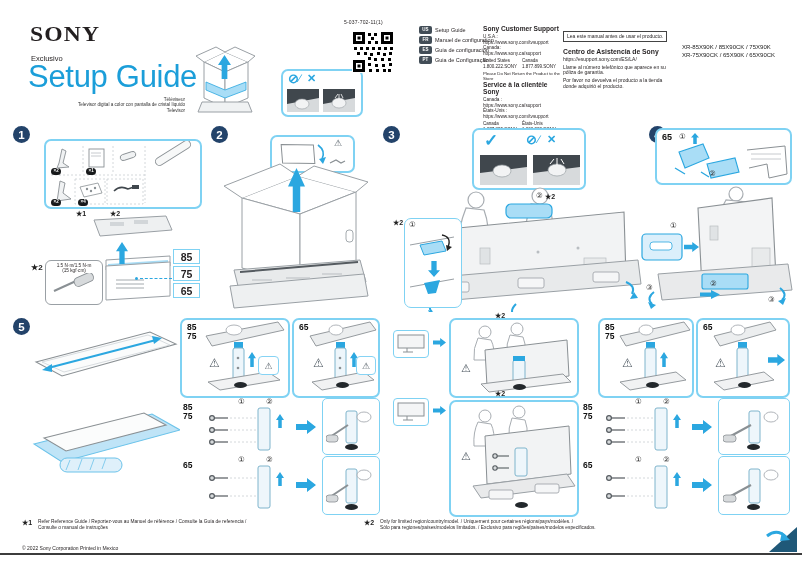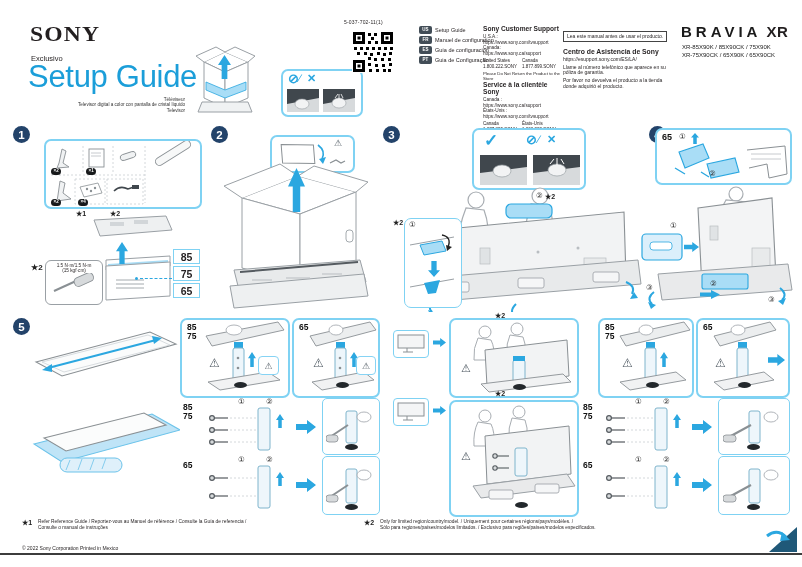--- a/index.html
+++ b/index.html
@@ -184,23 +184,20 @@
   </div>
 
   <div class="abs" style="left:563px;top:24px;width:114px;">
     <div class="notice">Lea este manual antes de usar el producto.</div>
     <div class="blk-title" style="margin-top:6px;font-size:6.8px;">Centro de Asistencia de Sony</div>
     <div class="blk-line" style="font-size:5px;">https://esupport.sony.com/ES/LA/</div>
     <div class="blk-line" style="font-size:5px;margin-top:2px;line-height:5.8px;">Llame al número telefónico que aparece en su póliza de garantía.</div>
     <div class="blk-line" style="font-size:5px;margin-top:2px;line-height:5.8px;">Por favor no devuelva el producto a la tienda donde adquirió el producto.</div>
   </div>
 
-  <div class="abs" style="left:681px;top:23px;">
-    <span class="bravia">BRAVIA</span><span class="braviaxr">XR</span>
-  </div>
   <div class="abs models" style="left:682px;top:44px;">
     <div>XR-85X90K / 85X90CK / 75X90K</div>
     <div>XR-75X90CK / 65X90K / 65X90CK</div>
   </div>
 
   <div class="stepnum" style="left:13px;top:126px;">1</div>
 
   <div class="panel" style="left:44px;top:139px;width:158px;height:70px;">
     <svg class="abs" style="left:0;top:0;" width="154" height="66">
       <line x1="37" y1="5" x2="37" y2="32" stroke="#c9ced2" stroke-width="0.8" stroke-dasharray="2,2"></line>

